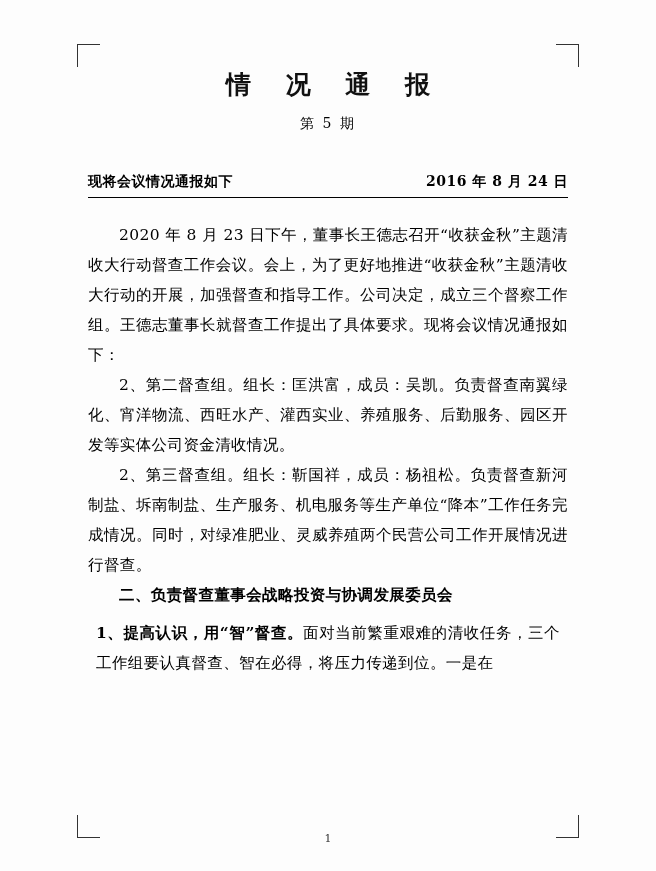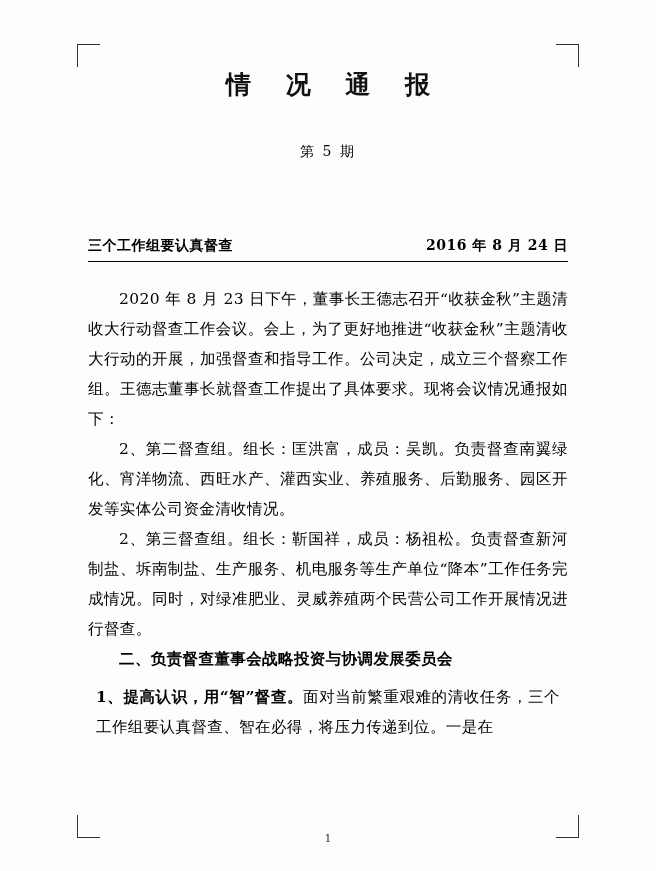--- a/index.html
+++ b/index.html
@@ -47,35 +47,35 @@
     font-weight: bold;
     letter-spacing: 13px;
     color: #111;
     margin-top: 16px;
     text-indent: 13px;
   }
 
   .issue-no {
     text-align: center;
     font-size: 14px;
-    margin-top: 42px;
+    margin-top: 14px;
     letter-spacing: 2px;
   }
 
   .meta-row {
     display: flex;
     justify-content: space-between;
     align-items: flex-end;
     margin-top: 40px;
     font-size: 14px;
     font-weight: bold;
     padding-bottom: 4px;
   }
   .meta-row .unit { letter-spacing: 0.5px; }
-  .meta-row .date { letter-spacing: 0.5px; margin-top: 36px; }
+  .meta-row .date { letter-spacing: 0.5px; }
 
   .rule {
     border-bottom: 1.5px solid #000;
     margin-top: 2px;
     margin-bottom: 22px;
   }
 
   p.body {
     font-size: 15.5px;
     line-height: 30px;
@@ -127,21 +127,21 @@
   <div class="crop bl"></div>
   <div class="crop br"></div>
 
   <div class="content">
 
     <div class="doc-title">情 况 通 报</div>
 
     <div class="issue-no">第 5 期</div>
 
     <div class="meta-row">
-      <span class="unit">三个工作组要认真督查</span>
+      <span class="unit">现将会议情况通报如下</span>
       <span class="date">2016 年 8 月 24 日</span>
     </div>
     <div class="rule"></div>
 
     <p class="body">2020 年 8 月 23 日下午，董事长王德志召开“收获金秋”主题清收大行动督查工作会议。会上，为了更好地推进“收获金秋”主题清收大行动的开展，加强督查和指导工作。公司决定，成立三个督察工作组。王德志董事长就督查工作提出了具体要求。现将会议情况通报如下：</p>
     <p class="body">2、第二督查组。组长：匡洪富，成员：吴凯。负责督查南翼绿化、宵洋物流、西旺水产、灌西实业、养殖服务、后勤服务、园区开发等实体公司资金清收情况。</p>
     <p class="body">2、第三督查组。组长：靳国祥，成员：杨祖松。负责督查新河制盐、坼南制盐、生产服务、机电服务等生产单位“降本”工作任务完成情况。同时，对绿准肥业、灵威养殖两个民营公司工作开展情况进行督查。</p>
     <p class="heading">二、负责督查董事会战略投资与协调发展委员会</p>
     <p class="heading-flush"><span>1、提高认识，用“智”督查。</span><span class="normal">面对当前繁重艰难的清收任务，三个工作组要认真督查、智在必得，将压力传递到位。一是在</span></p>
 

